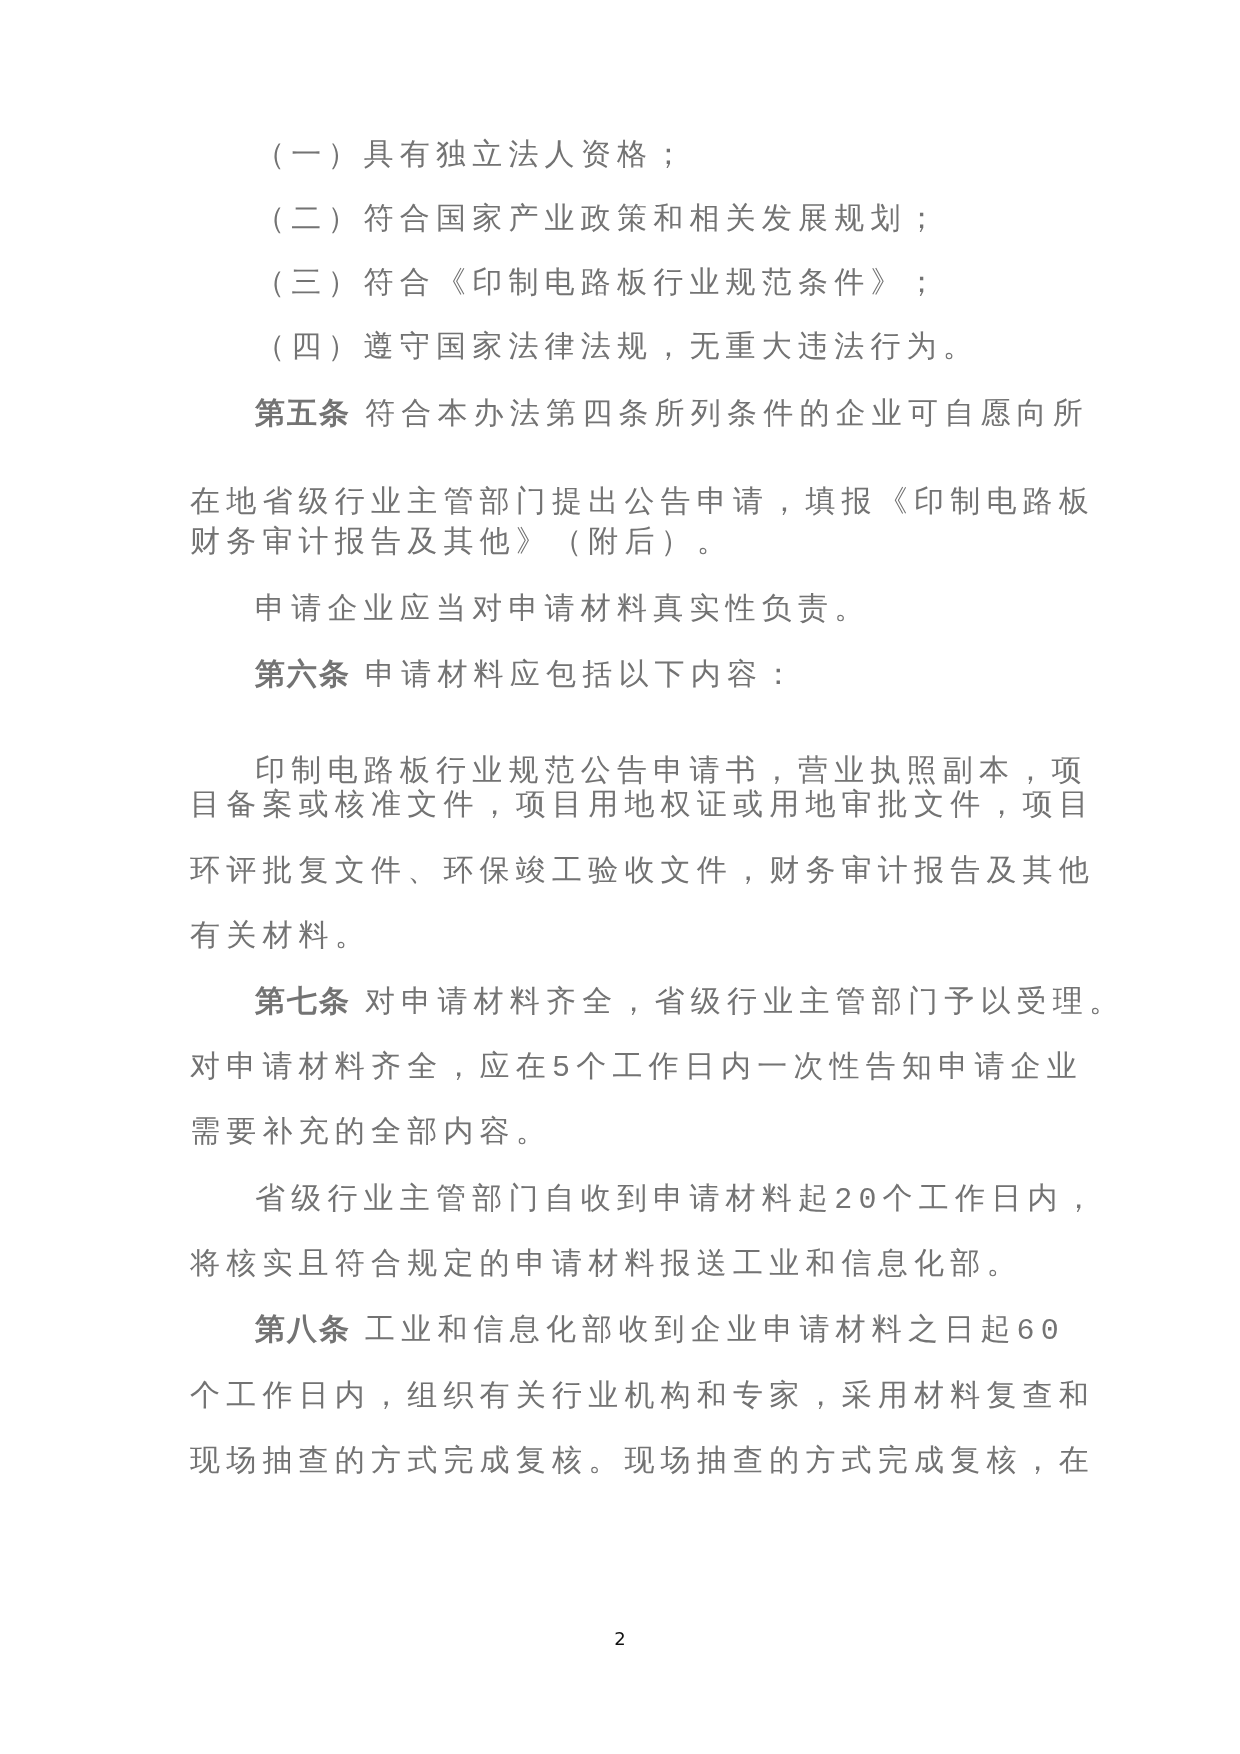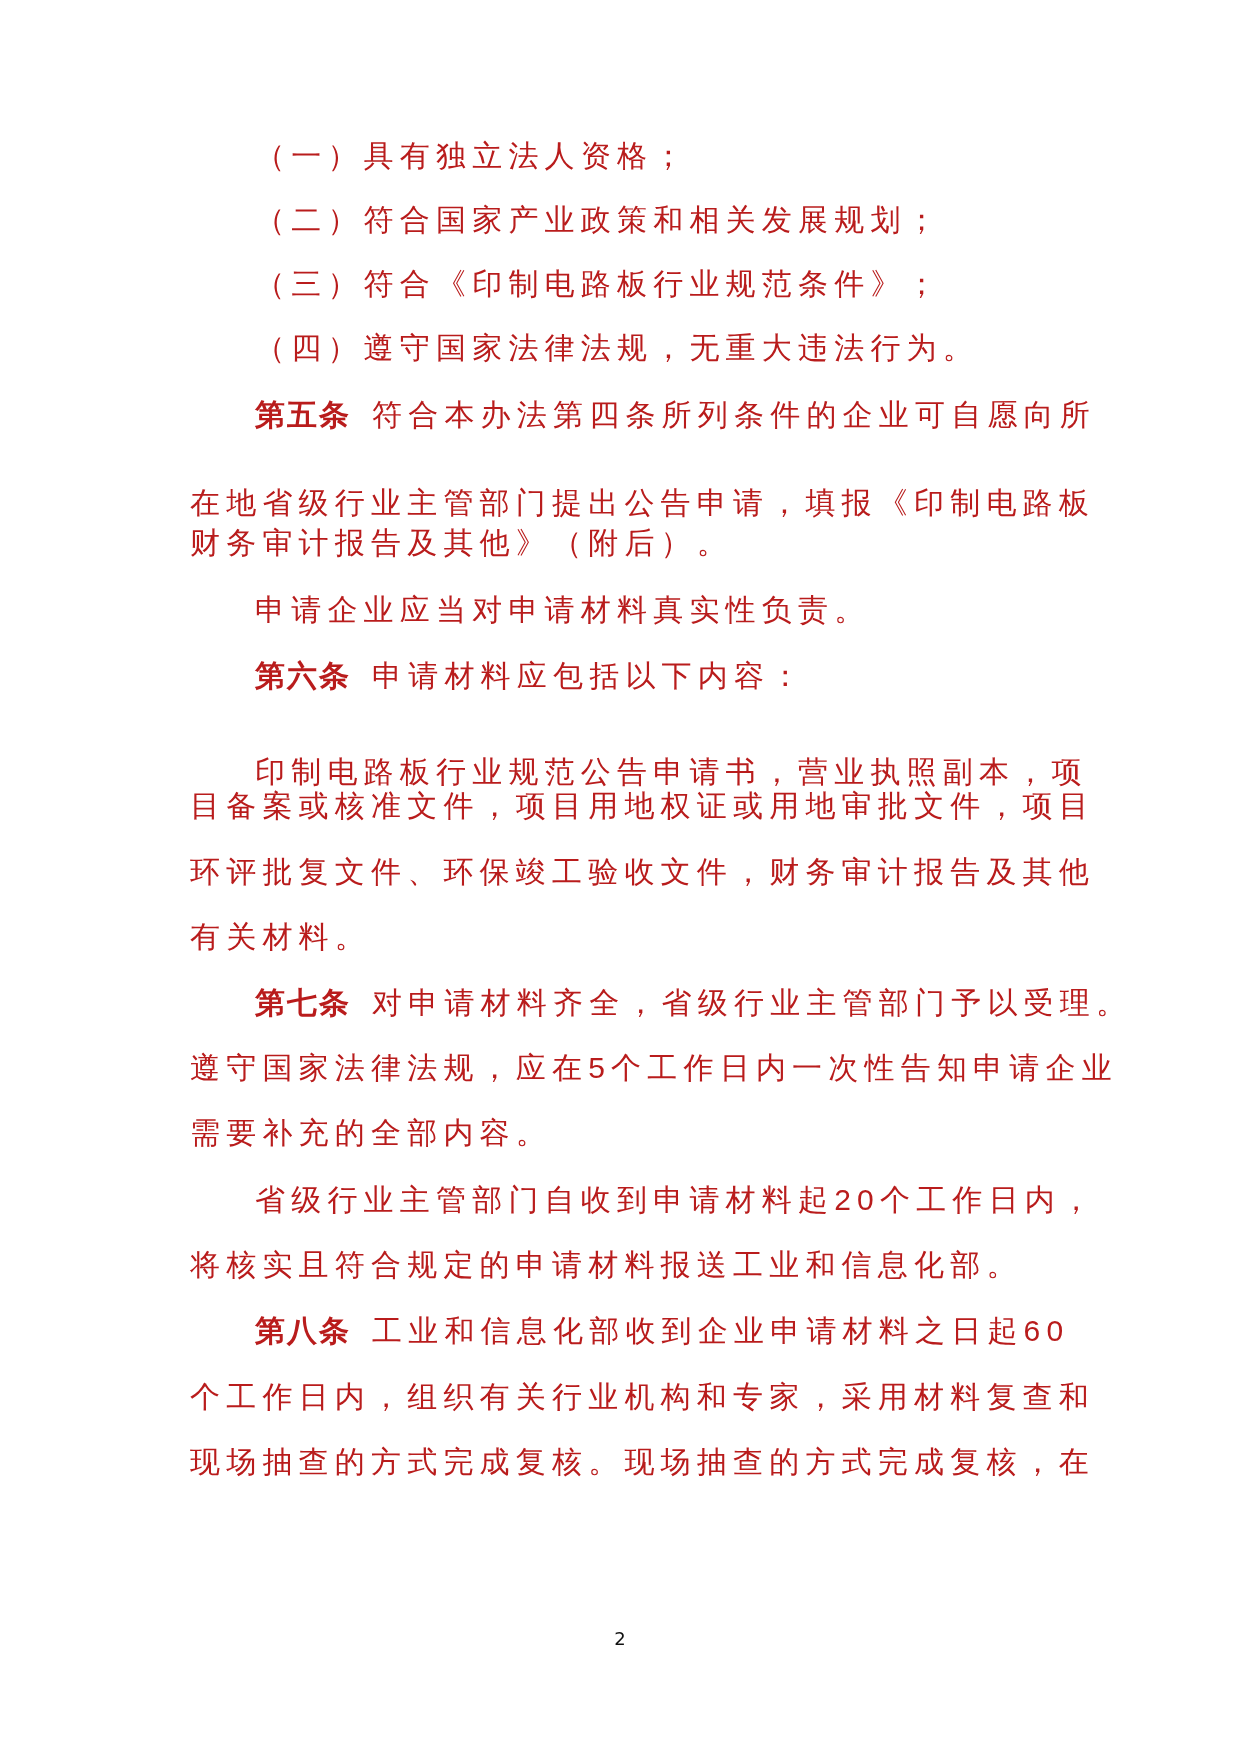--- a/index.html
+++ b/index.html
@@ -2,29 +2,29 @@
 <html><head>
 <meta charset="utf-8">
 <style>
   html, body { margin: 0; padding: 0; background: #ffffff; }
   body { width: 1240px; height: 1754px; position: relative; overflow: hidden; }
   .page { position: absolute; left: 0; top: 0; width: 1240px; height: 1754px; background: #fff; }
   .line {
     position: absolute;
     left: 190px;
     width: 860px;
-    font-family: Liberation Sans, sans-serif;
+    font-family: Liberation Mono, monospace;
     font-size: 30px;
-    color: #b91c1c;
+    color: #737373;
     white-space: nowrap;
     letter-spacing: 6.2px;
     line-height: 40px;
   }
   .indent { left: 255px; }
-  .bold { font-weight: bold; letter-spacing: 2px; margin-right: 21px; }
+  .bold { font-weight: bold; letter-spacing: 2px; margin-right: 14px; }
   .pagenum {
     position: absolute;
     left: 0; width: 1240px;
     top: 1628px;
     text-align: center;
     font-family: "DejaVu Sans", "Liberation Sans", sans-serif;
     font-size: 18px;
     color: #111;
   }
 </style>
@@ -49,21 +49,21 @@
     <span class="bold">第六条</span><span>申请材料应包括以下内容：</span>
   </div>
   <div class="line indent" style="top:752px">印制电路板行业规范公告申请书，营业执照副本，项</div>
   <div class="line" style="top:852px">环评批复文件、环保竣工验收文件，财务审计报告及其他</div>
   <div class="line" style="top:786px">目备案或核准文件，项目用地权证或用地审批文件，项目</div>
   <div class="line" style="top:917px">有关材料。</div>
 
   <div class="line indent" style="top:983px">
     <span class="bold">第七条</span><span>对申请材料齐全，省级行业主管部门予以受理。</span>
   </div>
-  <div class="line" style="top:1048px">遵守国家法律法规，应在5个工作日内一次性告知申请企业</div>
+  <div class="line" style="top:1048px">对申请材料齐全，应在5个工作日内一次性告知申请企业</div>
   <div class="line" style="top:1113px">需要补充的全部内容。</div>
   <div class="line indent" style="top:1180px">省级行业主管部门自收到申请材料起20个工作日内，</div>
   <div class="line" style="top:1245px">将核实且符合规定的申请材料报送工业和信息化部。</div>
 
   <div class="line indent" style="top:1311px">
     <span class="bold">第八条</span><span>工业和信息化部收到企业申请材料之日起60</span>
   </div>
   <div class="line" style="top:1377px">个工作日内，组织有关行业机构和专家，采用材料复查和</div>
   <div class="line" style="top:1442px">现场抽查的方式完成复核。现场抽查的方式完成复核，在</div>
 

